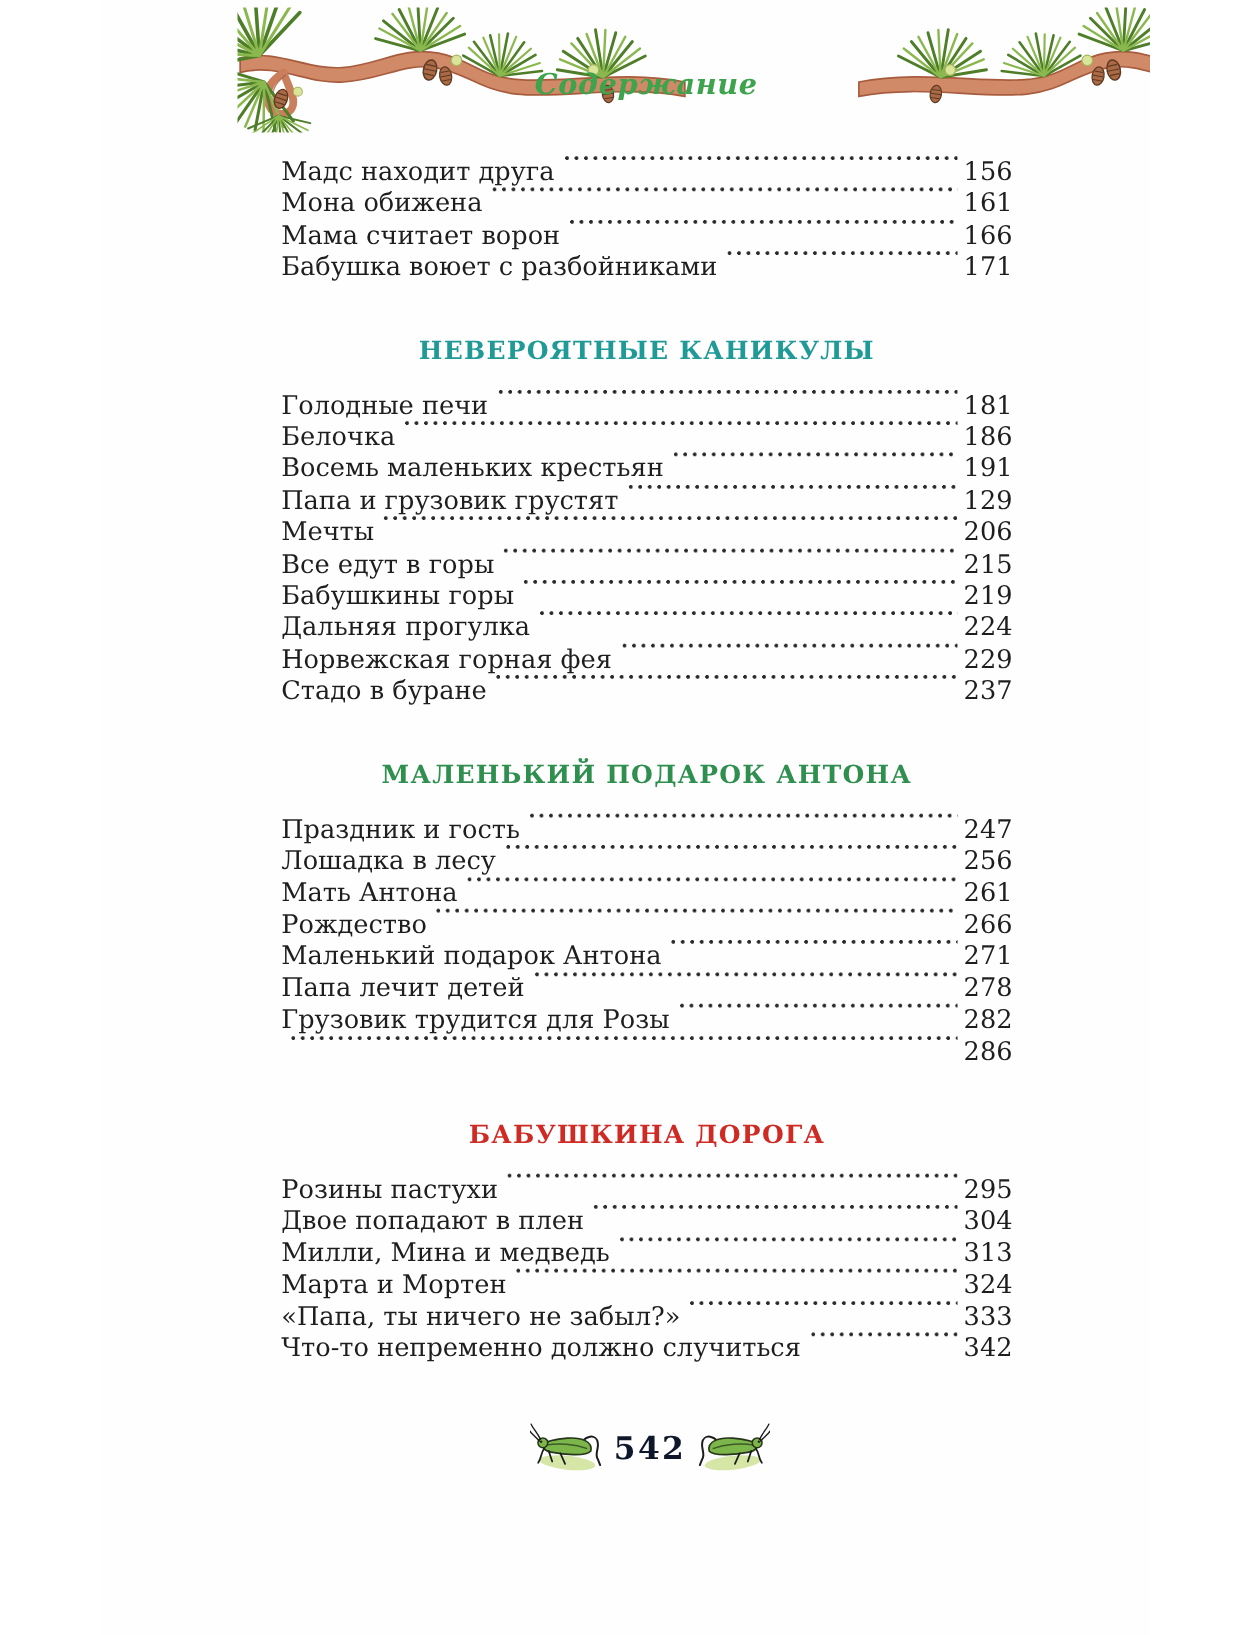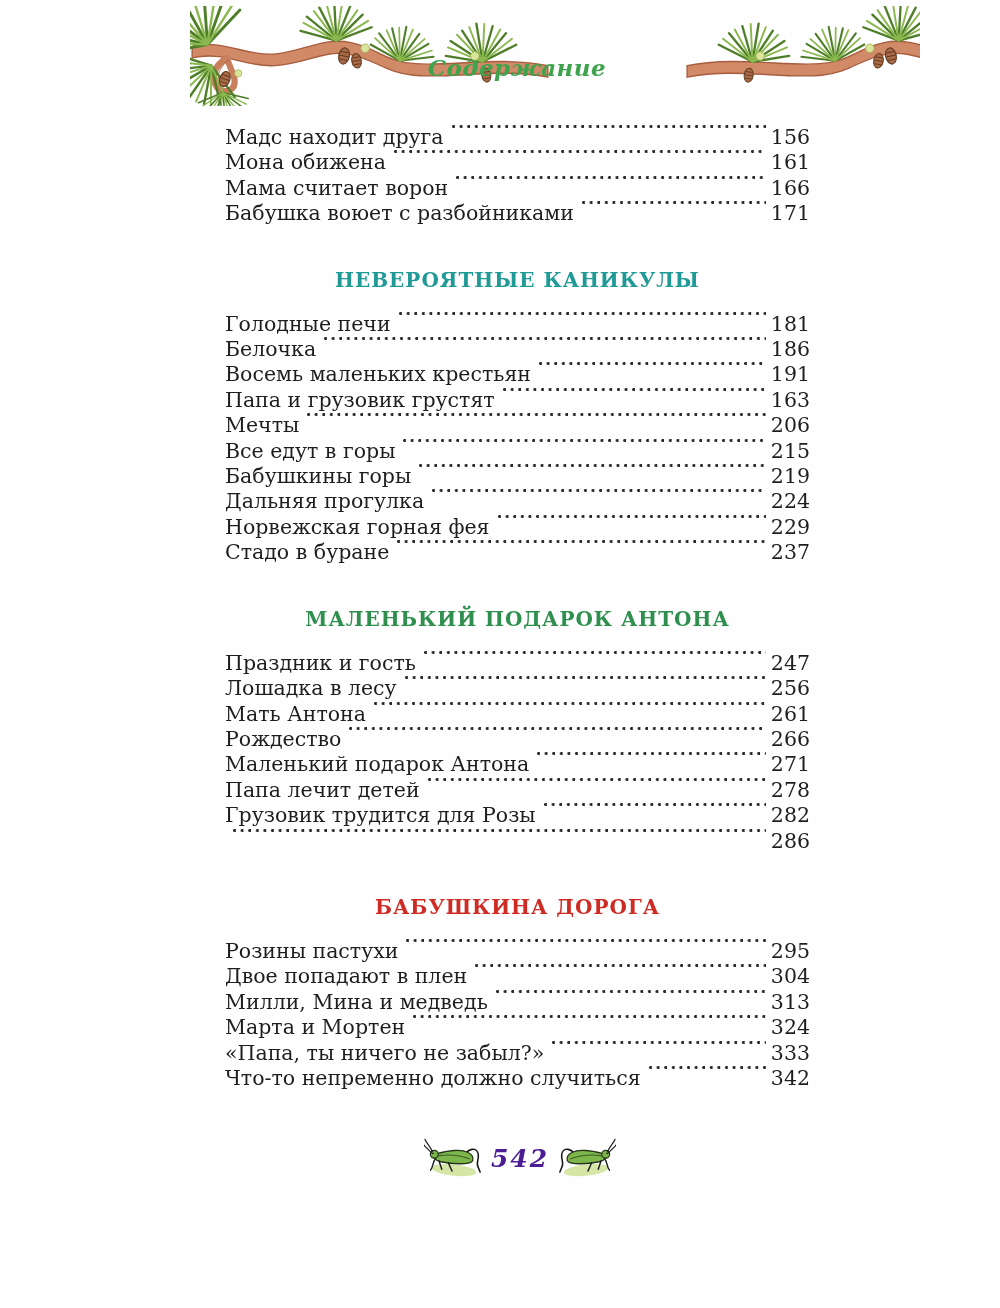--- a/index.html
+++ b/index.html
@@ -69,25 +69,24 @@
     margin-top: 45px;
     display: flex;
     align-items: center;
     justify-content: center;
     gap: 9px;
     transform: translateX(20px);
   }
   .hopper { width: 58px; height: 44px; }
   .hopper-left { transform: scaleX(-1); }
   .footer-num {
-    font-style: italic;
     font-weight: bold;
     font-size: 25px;
     letter-spacing: 2px;
-    color: #4c1d95;
+    color: #0f172a;
   }
 </style>
 </head>
 <body>
 
 <svg width="0" height="0" style="position:absolute" aria-hidden="true">
   <defs>
     <g id="tuft">
       <path d="M0,0 L-36,-14 M0,0 L-28,-28 M0,0 L-14,-36 M0,0 L2,-40 M0,0 L18,-34 M0,0 L30,-24 M0,0 L38,-10" stroke="#4e7e28" stroke-width="2.4" stroke-linecap="round" fill="none"></path>
       <path d="M0,0 L-32,-22 M0,0 L-20,-33 M0,0 L-6,-38 M0,0 L10,-38 M0,0 L25,-29 M0,0 L35,-17" stroke="#8ab84e" stroke-width="2" stroke-linecap="round" fill="none"></path>
@@ -184,21 +183,21 @@
         <span class="entry-page">186</span>
       </div>
       <div class="entry-row">
         <span class="entry-title">Восемь маленьких крестьян</span>
         <span class="leader"></span>
         <span class="entry-page">191</span>
       </div>
       <div class="entry-row">
         <span class="entry-title">Папа и грузовик грустят</span>
         <span class="leader"></span>
-        <span class="entry-page">163</span>
+        <span class="entry-page">129</span>
       </div>
       <div class="entry-row">
         <span class="entry-title">Мечты</span>
         <span class="leader"></span>
         <span class="entry-page">206</span>
       </div>
       <div class="entry-row">
         <span class="entry-title">Все едут в горы</span>
         <span class="leader"></span>
         <span class="entry-page">215</span>

